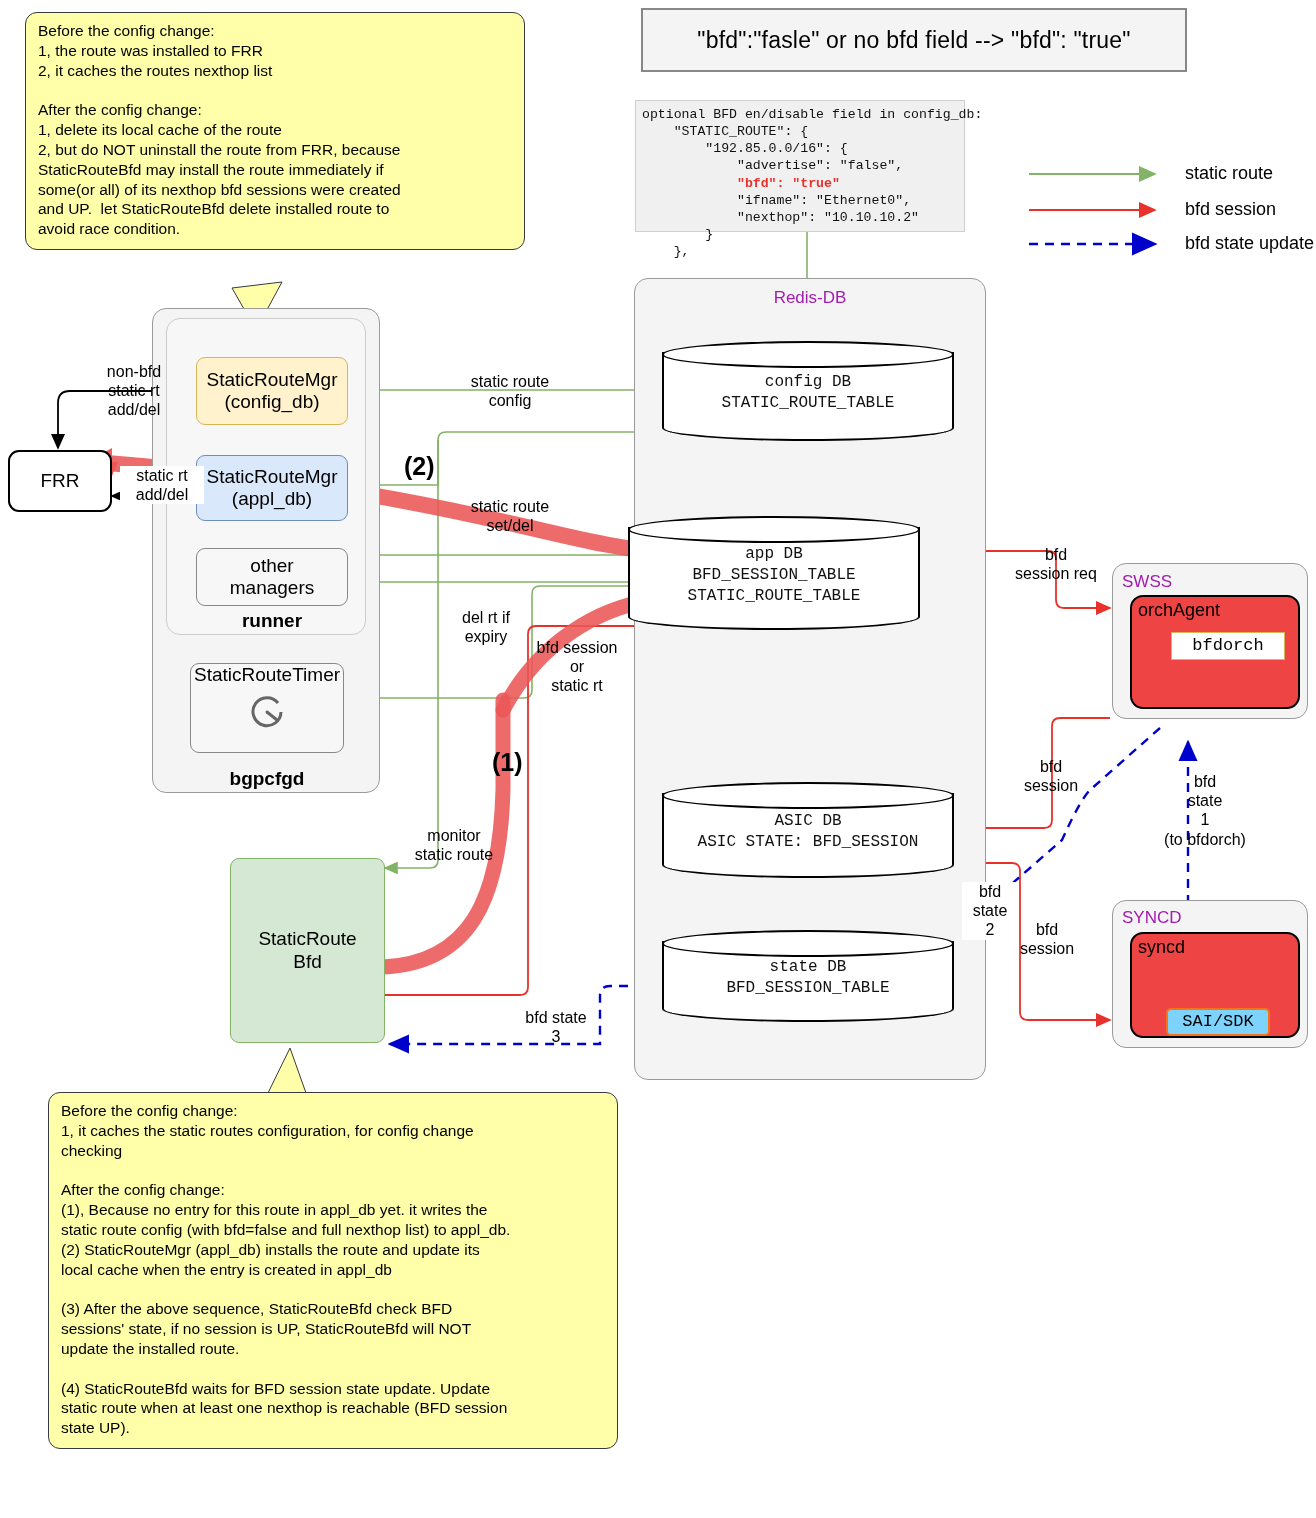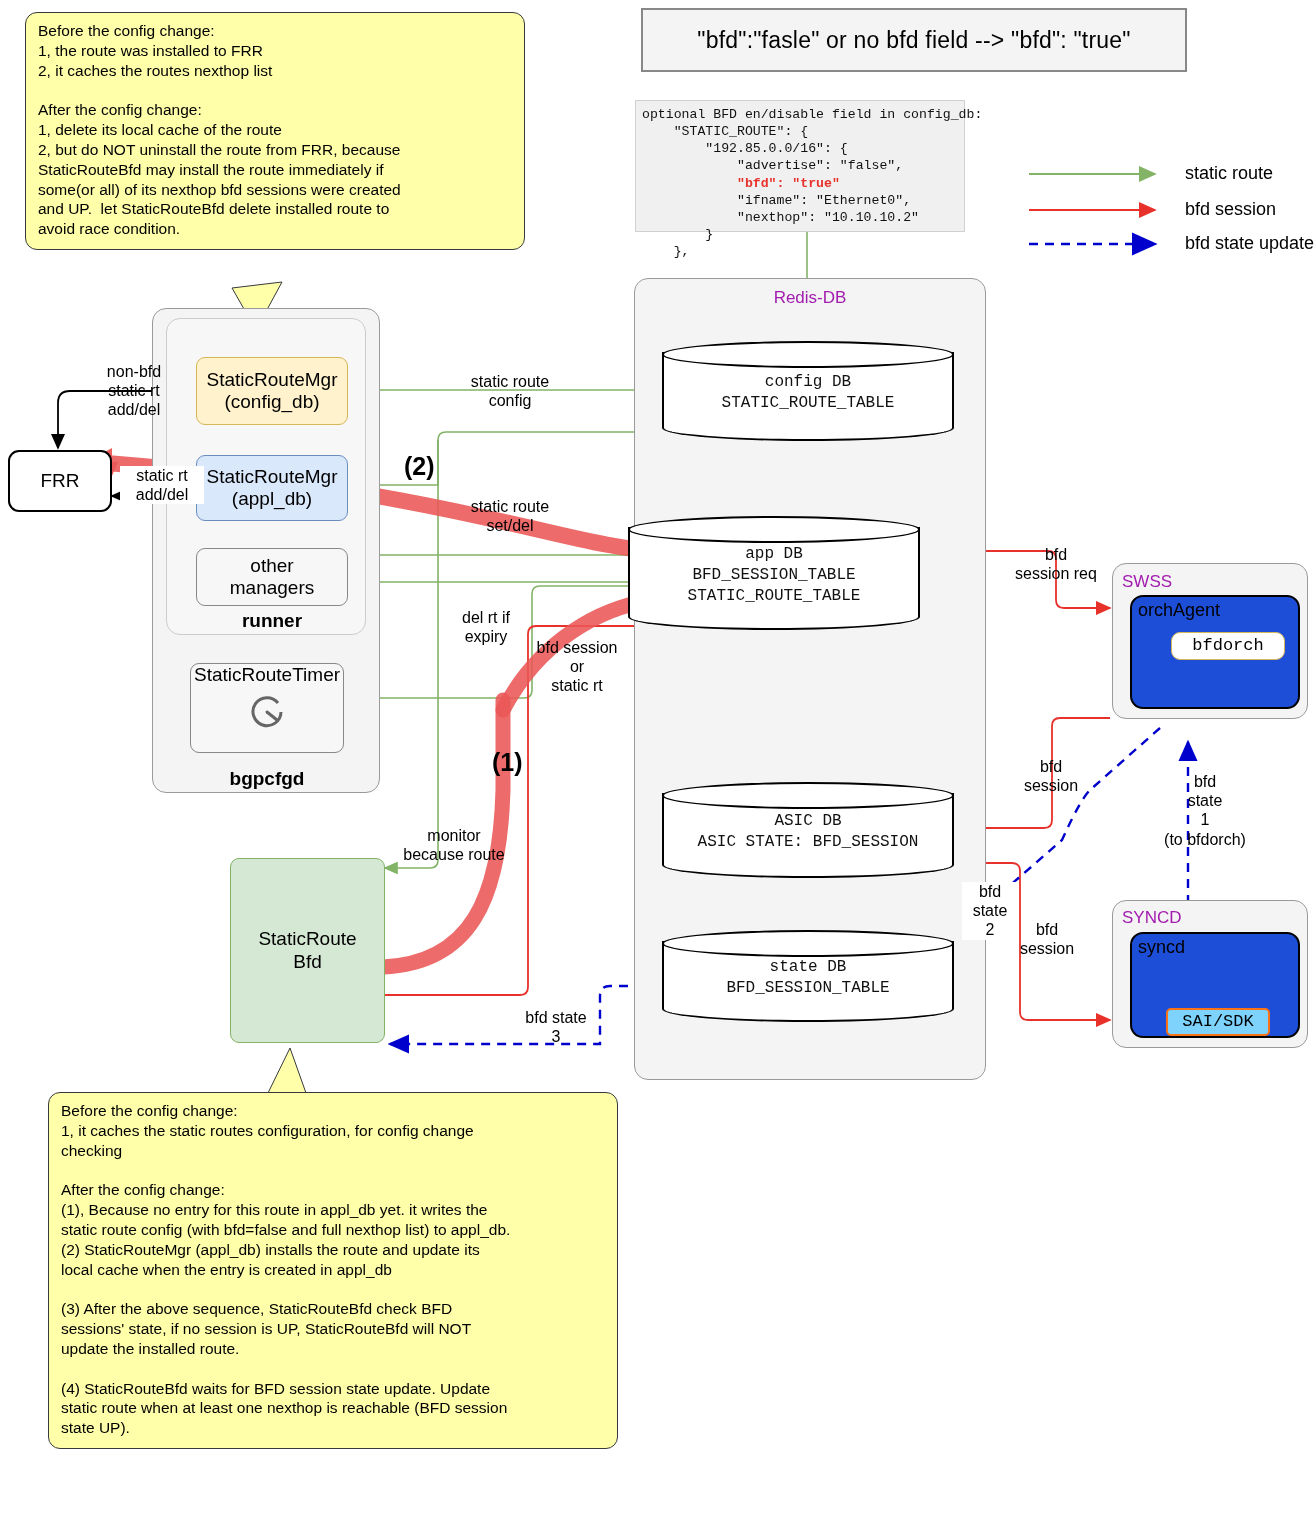--- a/index.html
+++ b/index.html
@@ -33,22 +33,22 @@
   .panel-foot{position:absolute;font-size:19px;font-weight:bold;color:#000;text-align:center;}
 
   
   .box{border-radius:9px;display:flex;flex-direction:column;align-items:center;
        justify-content:center;text-align:center;font-size:19px;line-height:1.18;}
   .box-yellow{background:#fff2cc;border:1.6px solid #d6b656;}
   .box-blue{background:#dae8fc;border:1.6px solid #6c8ebf;}
   .box-grey{background:#f7f7f7;border:1.4px solid #888;}
   .box-green{background:#d5e8d4;border:1.6px solid #82b366;}
   .box-white{background:#ffffff;border:2px solid #000;border-radius:11px;}
-  .box-black{background:#1d4ed8;border:2.5px solid #000;border-radius:13px;}
-  .box-gold{background:#ffffff;border:1.6px solid #d6b656;border-radius:9px;
+  .box-black{background:#ef4444;border:2.5px solid #000;border-radius:13px;}
+  .box-gold{background:#ffffff;border:1.6px solid #d6b656;border-radius:0;
             font-family:"Liberation Mono",monospace;font-size:17px;}
   .box-sai{background:#7dd3fc;border:2px solid #f97316;border-radius:5px;
            font-family:"Liberation Mono",monospace;font-size:17px;}
 
   
   .cyl{position:absolute;}
   .cyl .body{position:absolute;left:0;right:0;top:11px;bottom:0;background:#fff;
              border-left:2px solid #000;border-right:2px solid #000;border-bottom:2px solid #000;
              border-radius:0 0 50% 50%/0 0 13px 13px;}
   .cyl .top{position:absolute;left:0;right:0;top:0;height:23px;background:#fff;
@@ -287,21 +287,21 @@
 <div class="lbl" style="left:455px;top:372px;width:110px;white-space:pre-line;">static route
 config</div>
 <div class="lbl" style="left:455px;top:497px;width:110px;white-space:pre-line;">static route
 set/del</div>
 <div class="lbl" style="left:440px;top:608px;width:92px;white-space:pre-line;">del rt if
 expiry</div>
 <div class="lbl" style="left:520px;top:638px;width:114px;white-space:pre-line;">bfd session
 or
 static rt</div>
 <div class="lbl" style="left:400px;top:826px;width:108px;white-space:pre-line;">monitor
-because route</div>
+static route</div>
 <div class="lbl" style="left:1002px;top:545px;width:108px;white-space:pre-line;">bfd
 session req</div>
 <div class="lbl" style="left:1010px;top:757px;width:82px;white-space:pre-line;">bfd
 session</div>
 <div class="lbl lbl-w" style="left:962px;top:882px;width:56px;white-space:pre-line;">bfd
 state
 2</div>
 <div class="lbl" style="left:1010px;top:920px;width:74px;white-space:pre-line;">bfd
 session</div>
 <div class="lbl" style="left:1150px;top:772px;width:110px;white-space:pre-line;">bfd

